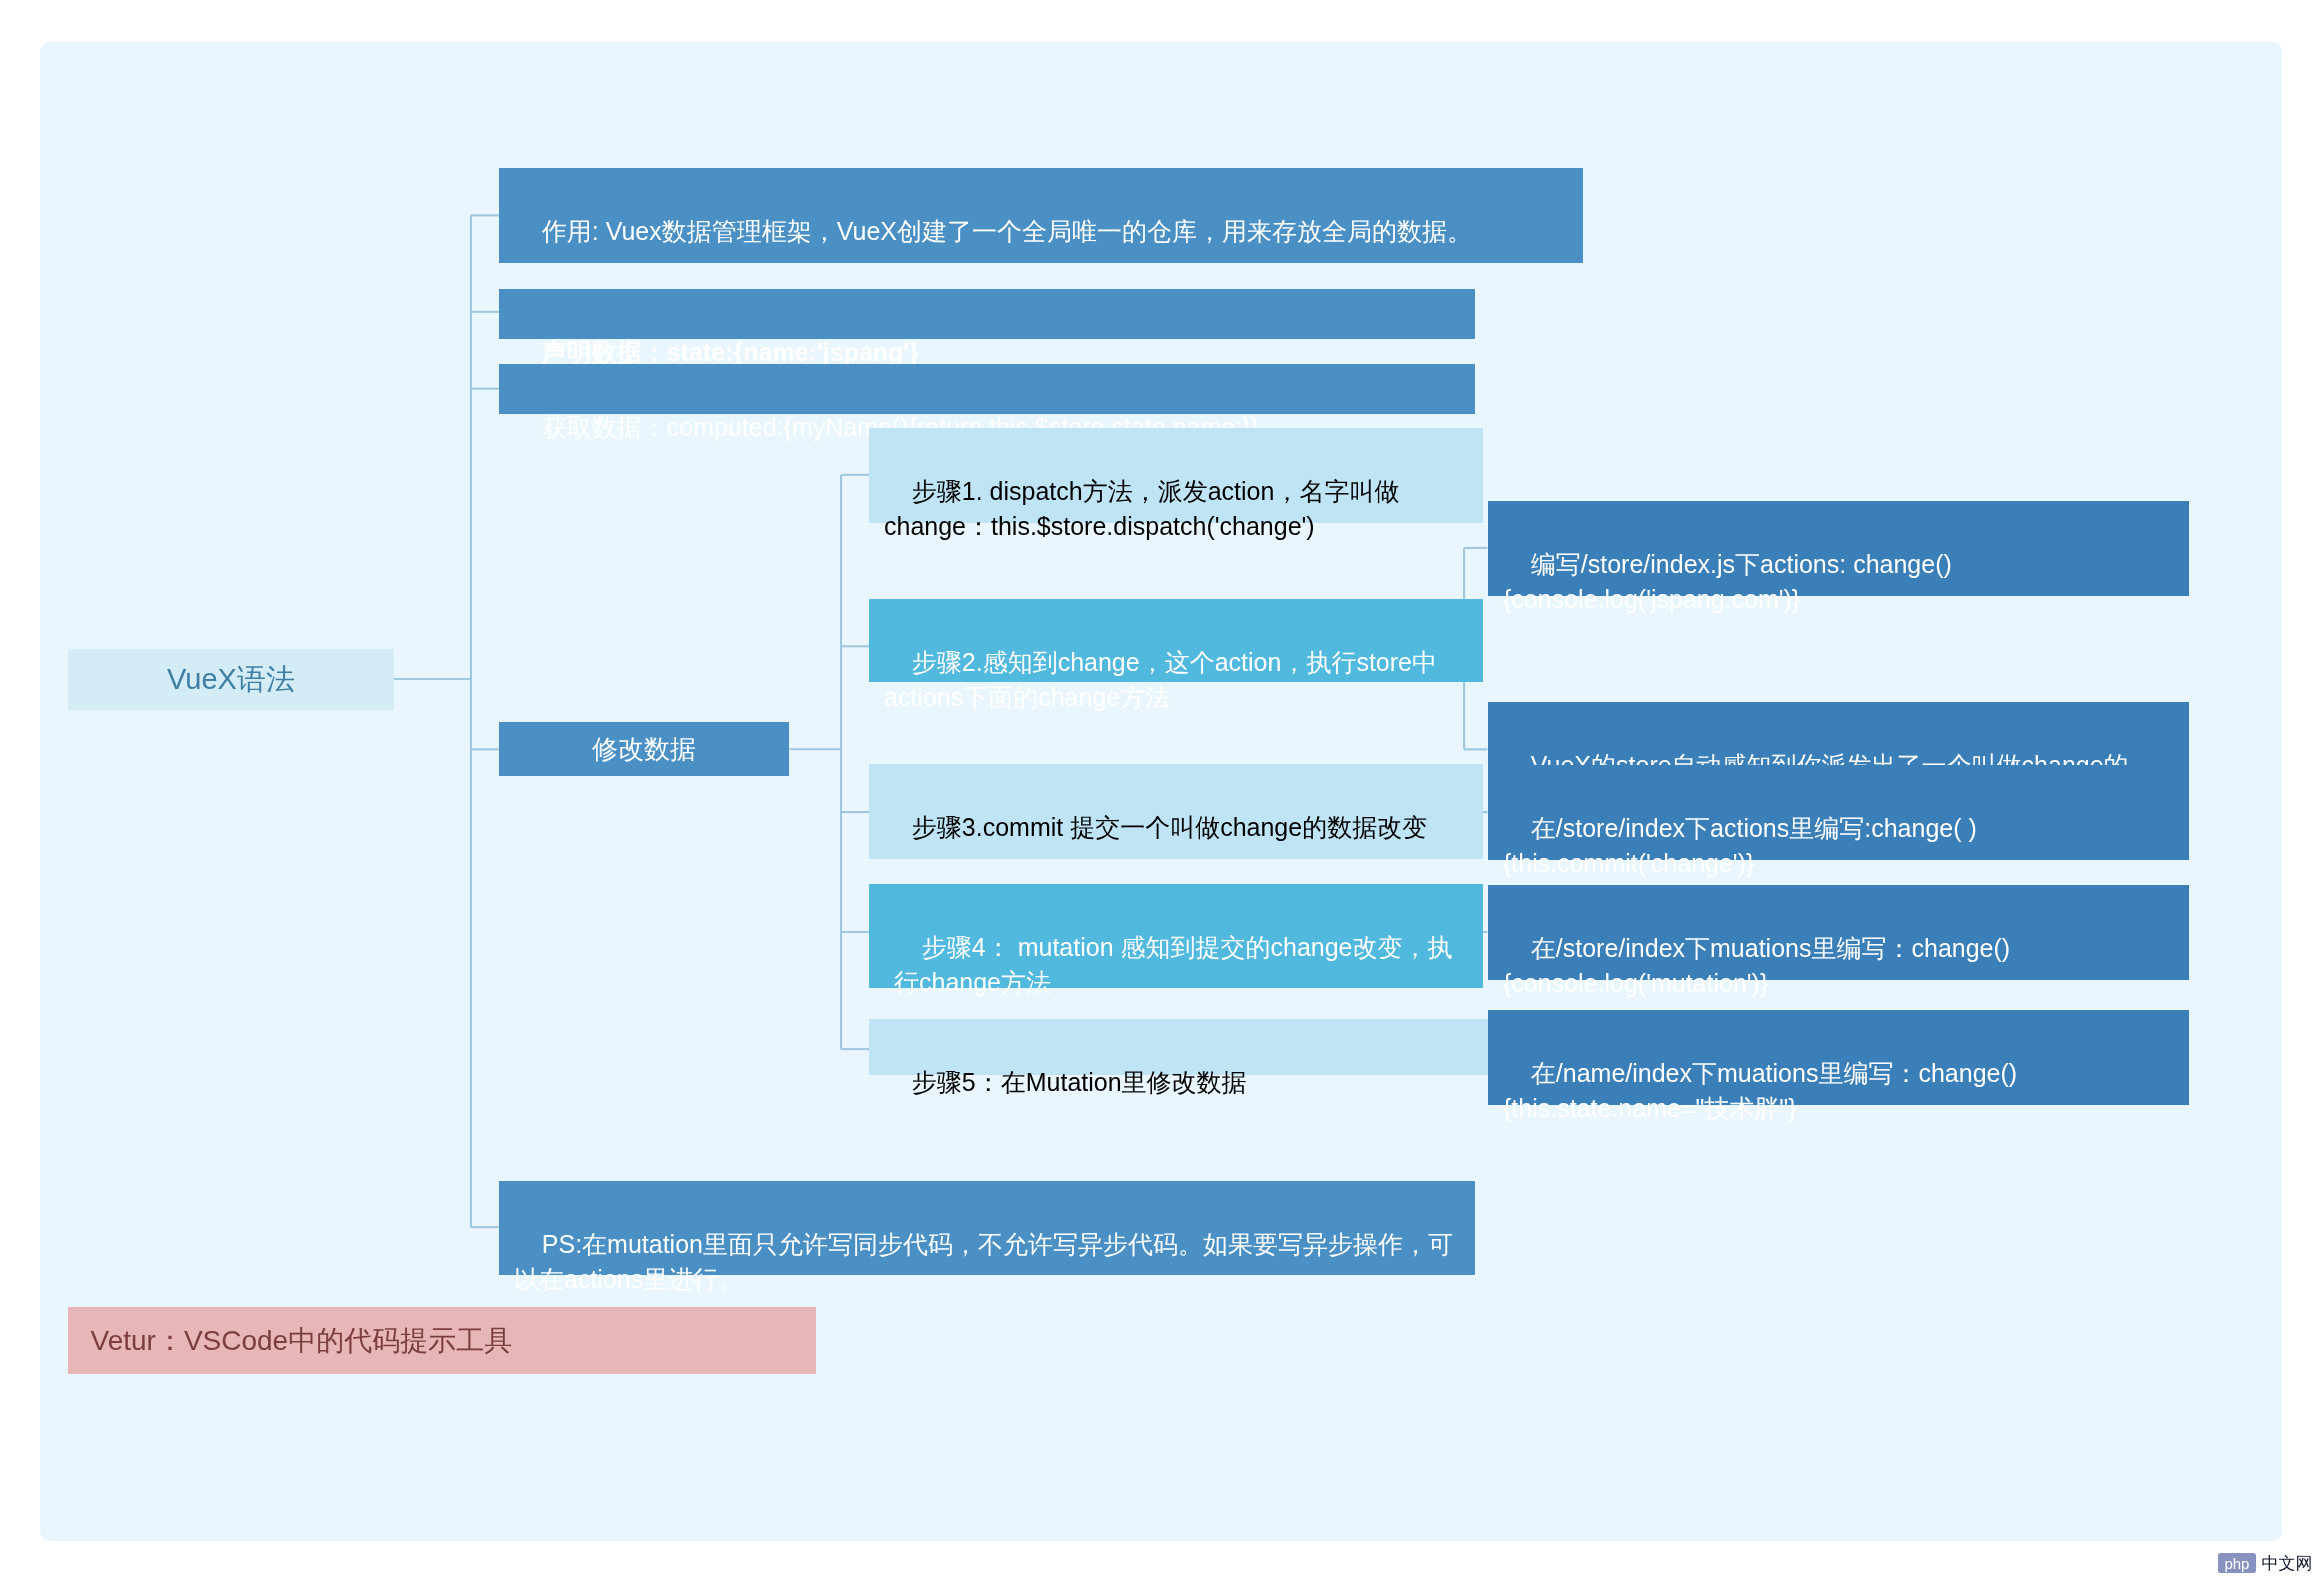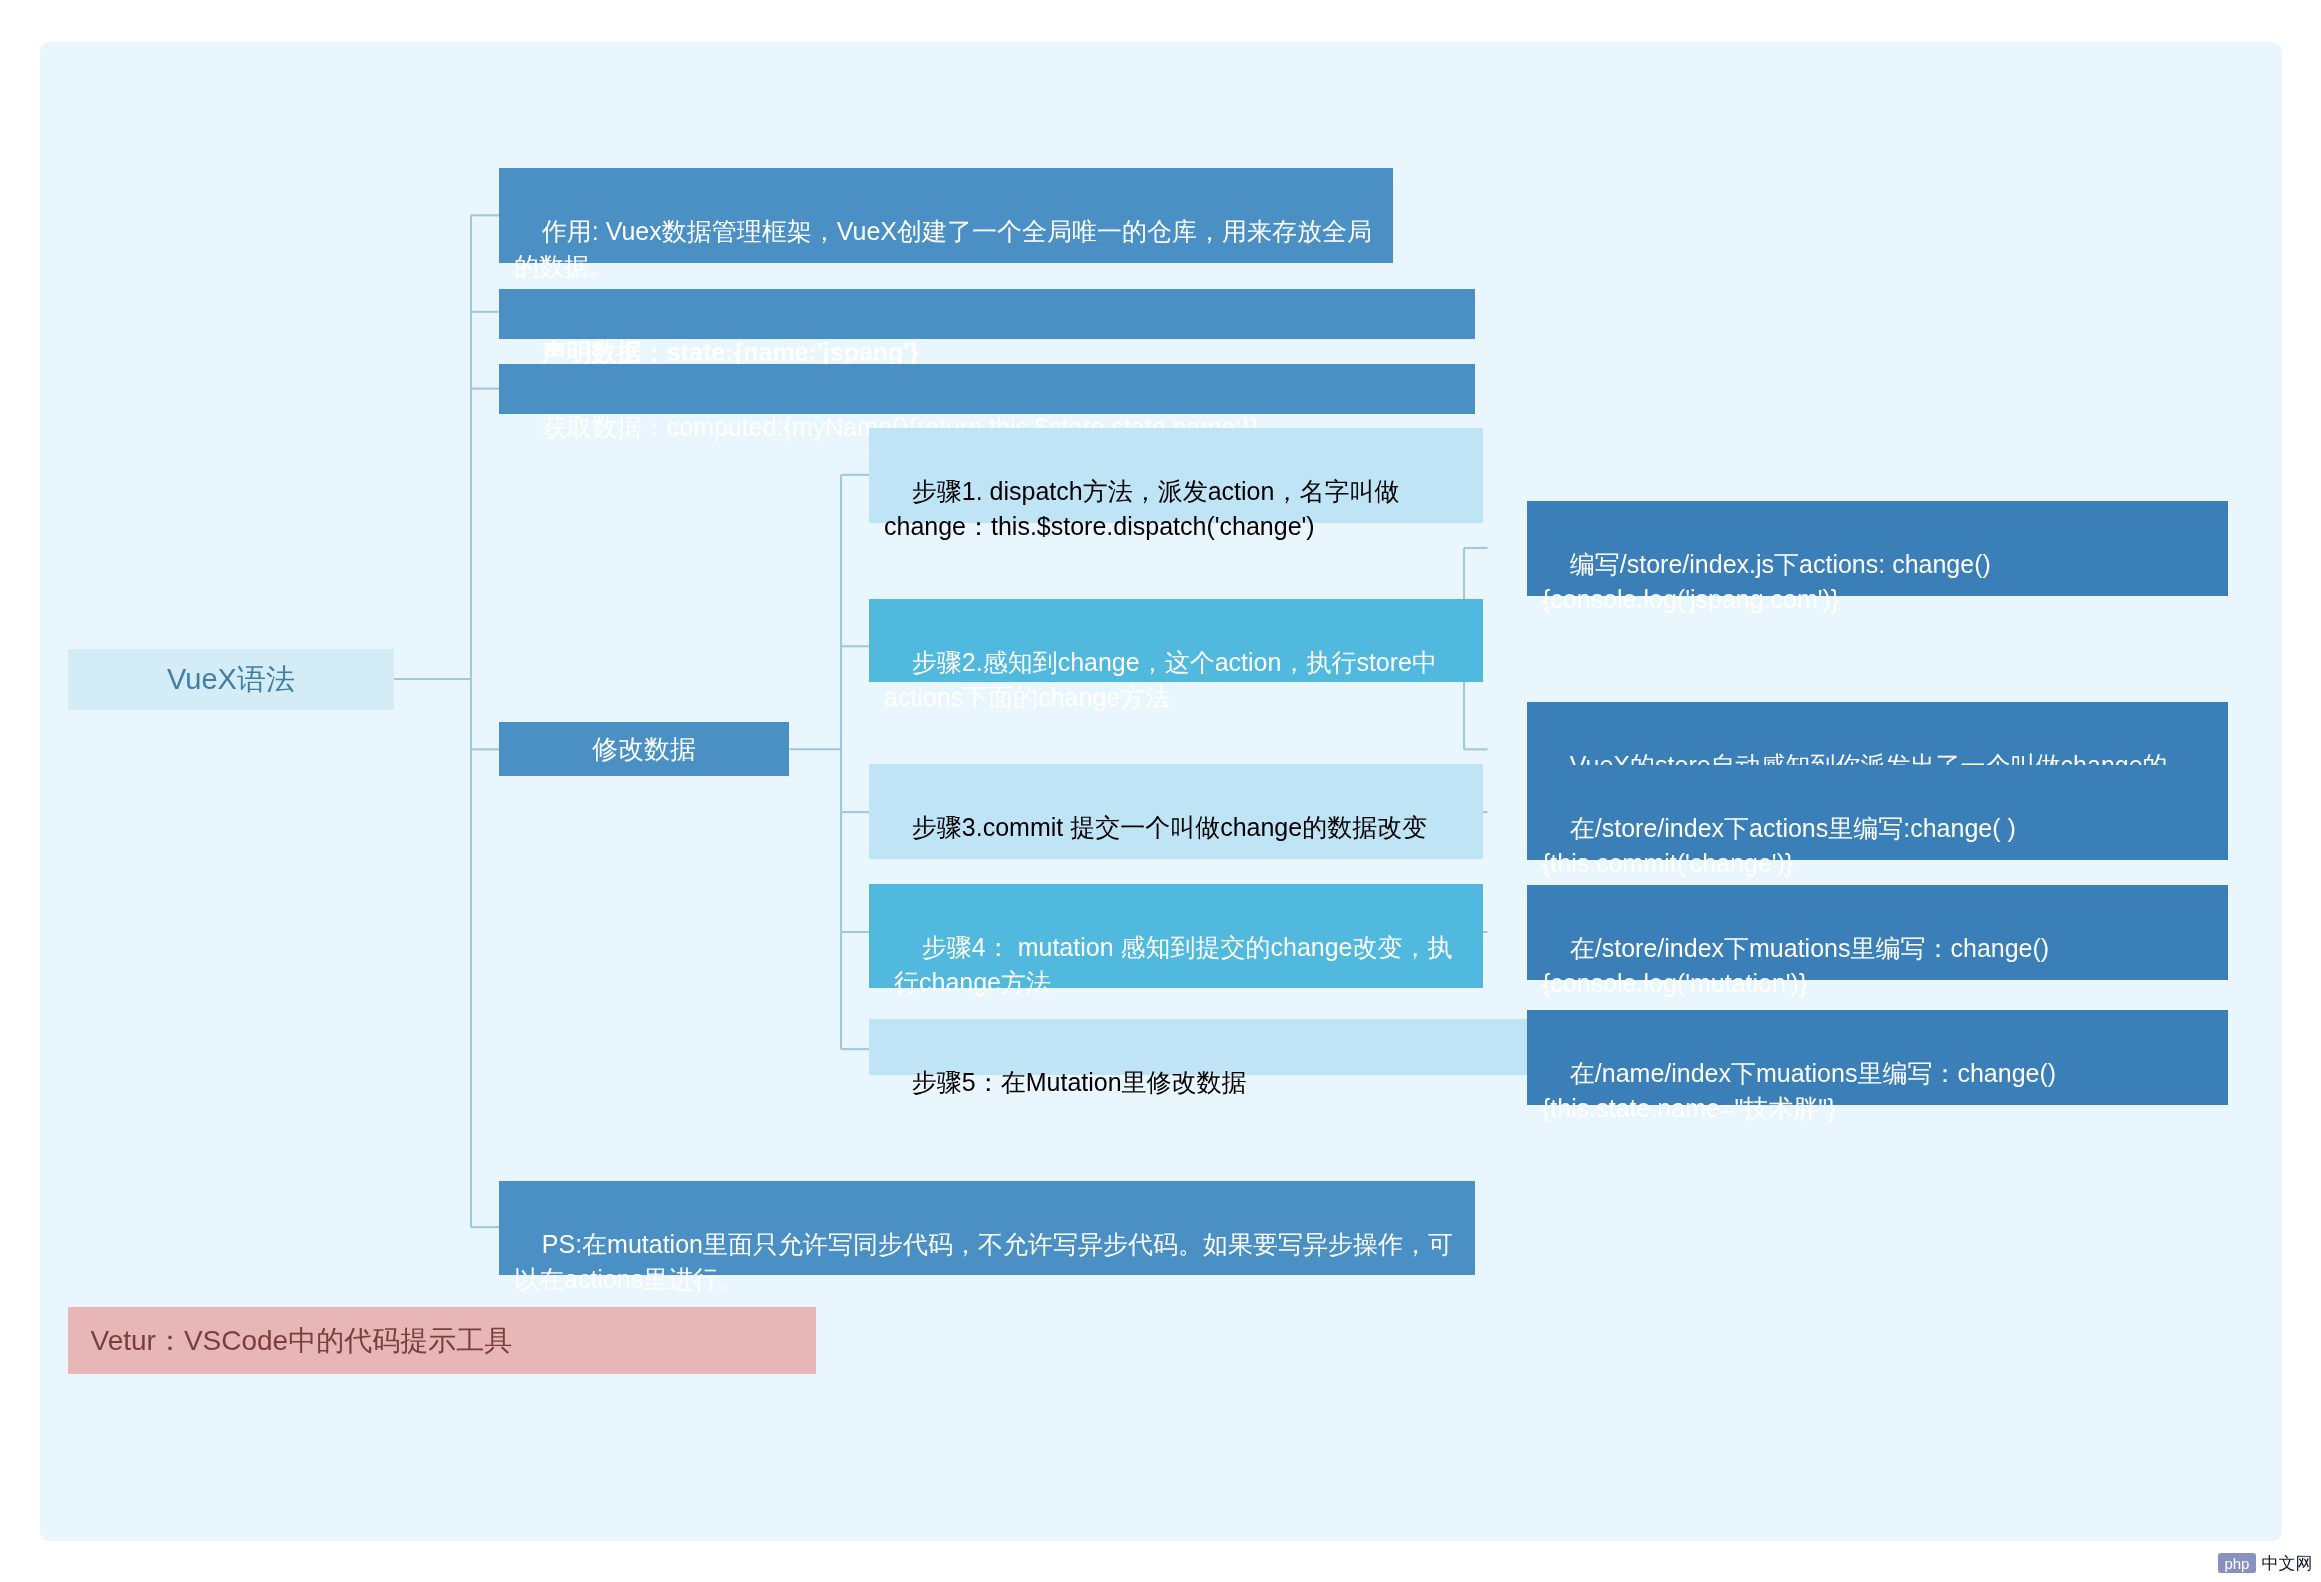--- a/index.html
+++ b/index.html
@@ -40,21 +40,21 @@
     background:#4a90c4;
     color:#ffffff;
     display:flex;
     align-items:center;
     justify-content:center;
     font-size:26px;
   }
   .lvl2 { background:#4a90c4; }
   .lvl3-light { background:#bfe4f5; color:#000000; }
   .lvl3-cyan  { background:#51b8de; color:#ffffff; }
-  .lvl4 { background:#3b7fb8; color:#ffffff;margin-left:39px; }
+  .lvl4 { background:#3b7fb8; color:#ffffff; }
   .vetur {
     background:#e7b6b6;
     color:#7b3d3d;
     font-size:28px;
     padding:17px 22.5px;
     display:flex;
     align-items:center;
   }
   svg.links {
     position:absolute; left:0; top:0; width:2242px; height:1499px;
@@ -112,21 +112,21 @@
 
     <path d="M 1480 950 C 1505 950, 1520 950, 1545 950"></path>
 
     <path d="M 1480 1075 C 1505 1075, 1520 1075, 1545 1075"></path>
   </svg>
 
   <div class="node root" style="left:28px; top:607px; width:326px; height:61px;">
     <span>VueX语法</span>
   </div>
 
-  <div class="node lvl2" style="left:459px; top:126px; width:894px; height:95px;">
+  <div class="node lvl2" style="left:459px; top:126px; width:1084px; height:95px;">
     <span>作用: Vuex数据管理框架，VueX创建了一个全局唯一的仓库，用来存放全局的数据。</span>
   </div>
 
   <div class="node lvl2" style="left:459px; top:247px; width:976px; height:50px;font-weight:bold;">
     <span>声明数据：state:{name:'jspang'}</span>
   </div>
 
   <div class="node lvl2" style="left:459px; top:322px; width:976px; height:50px;">
     <span>获取数据：computed:{myName(){return this.$store.state.name;}}</span>
   </div>

